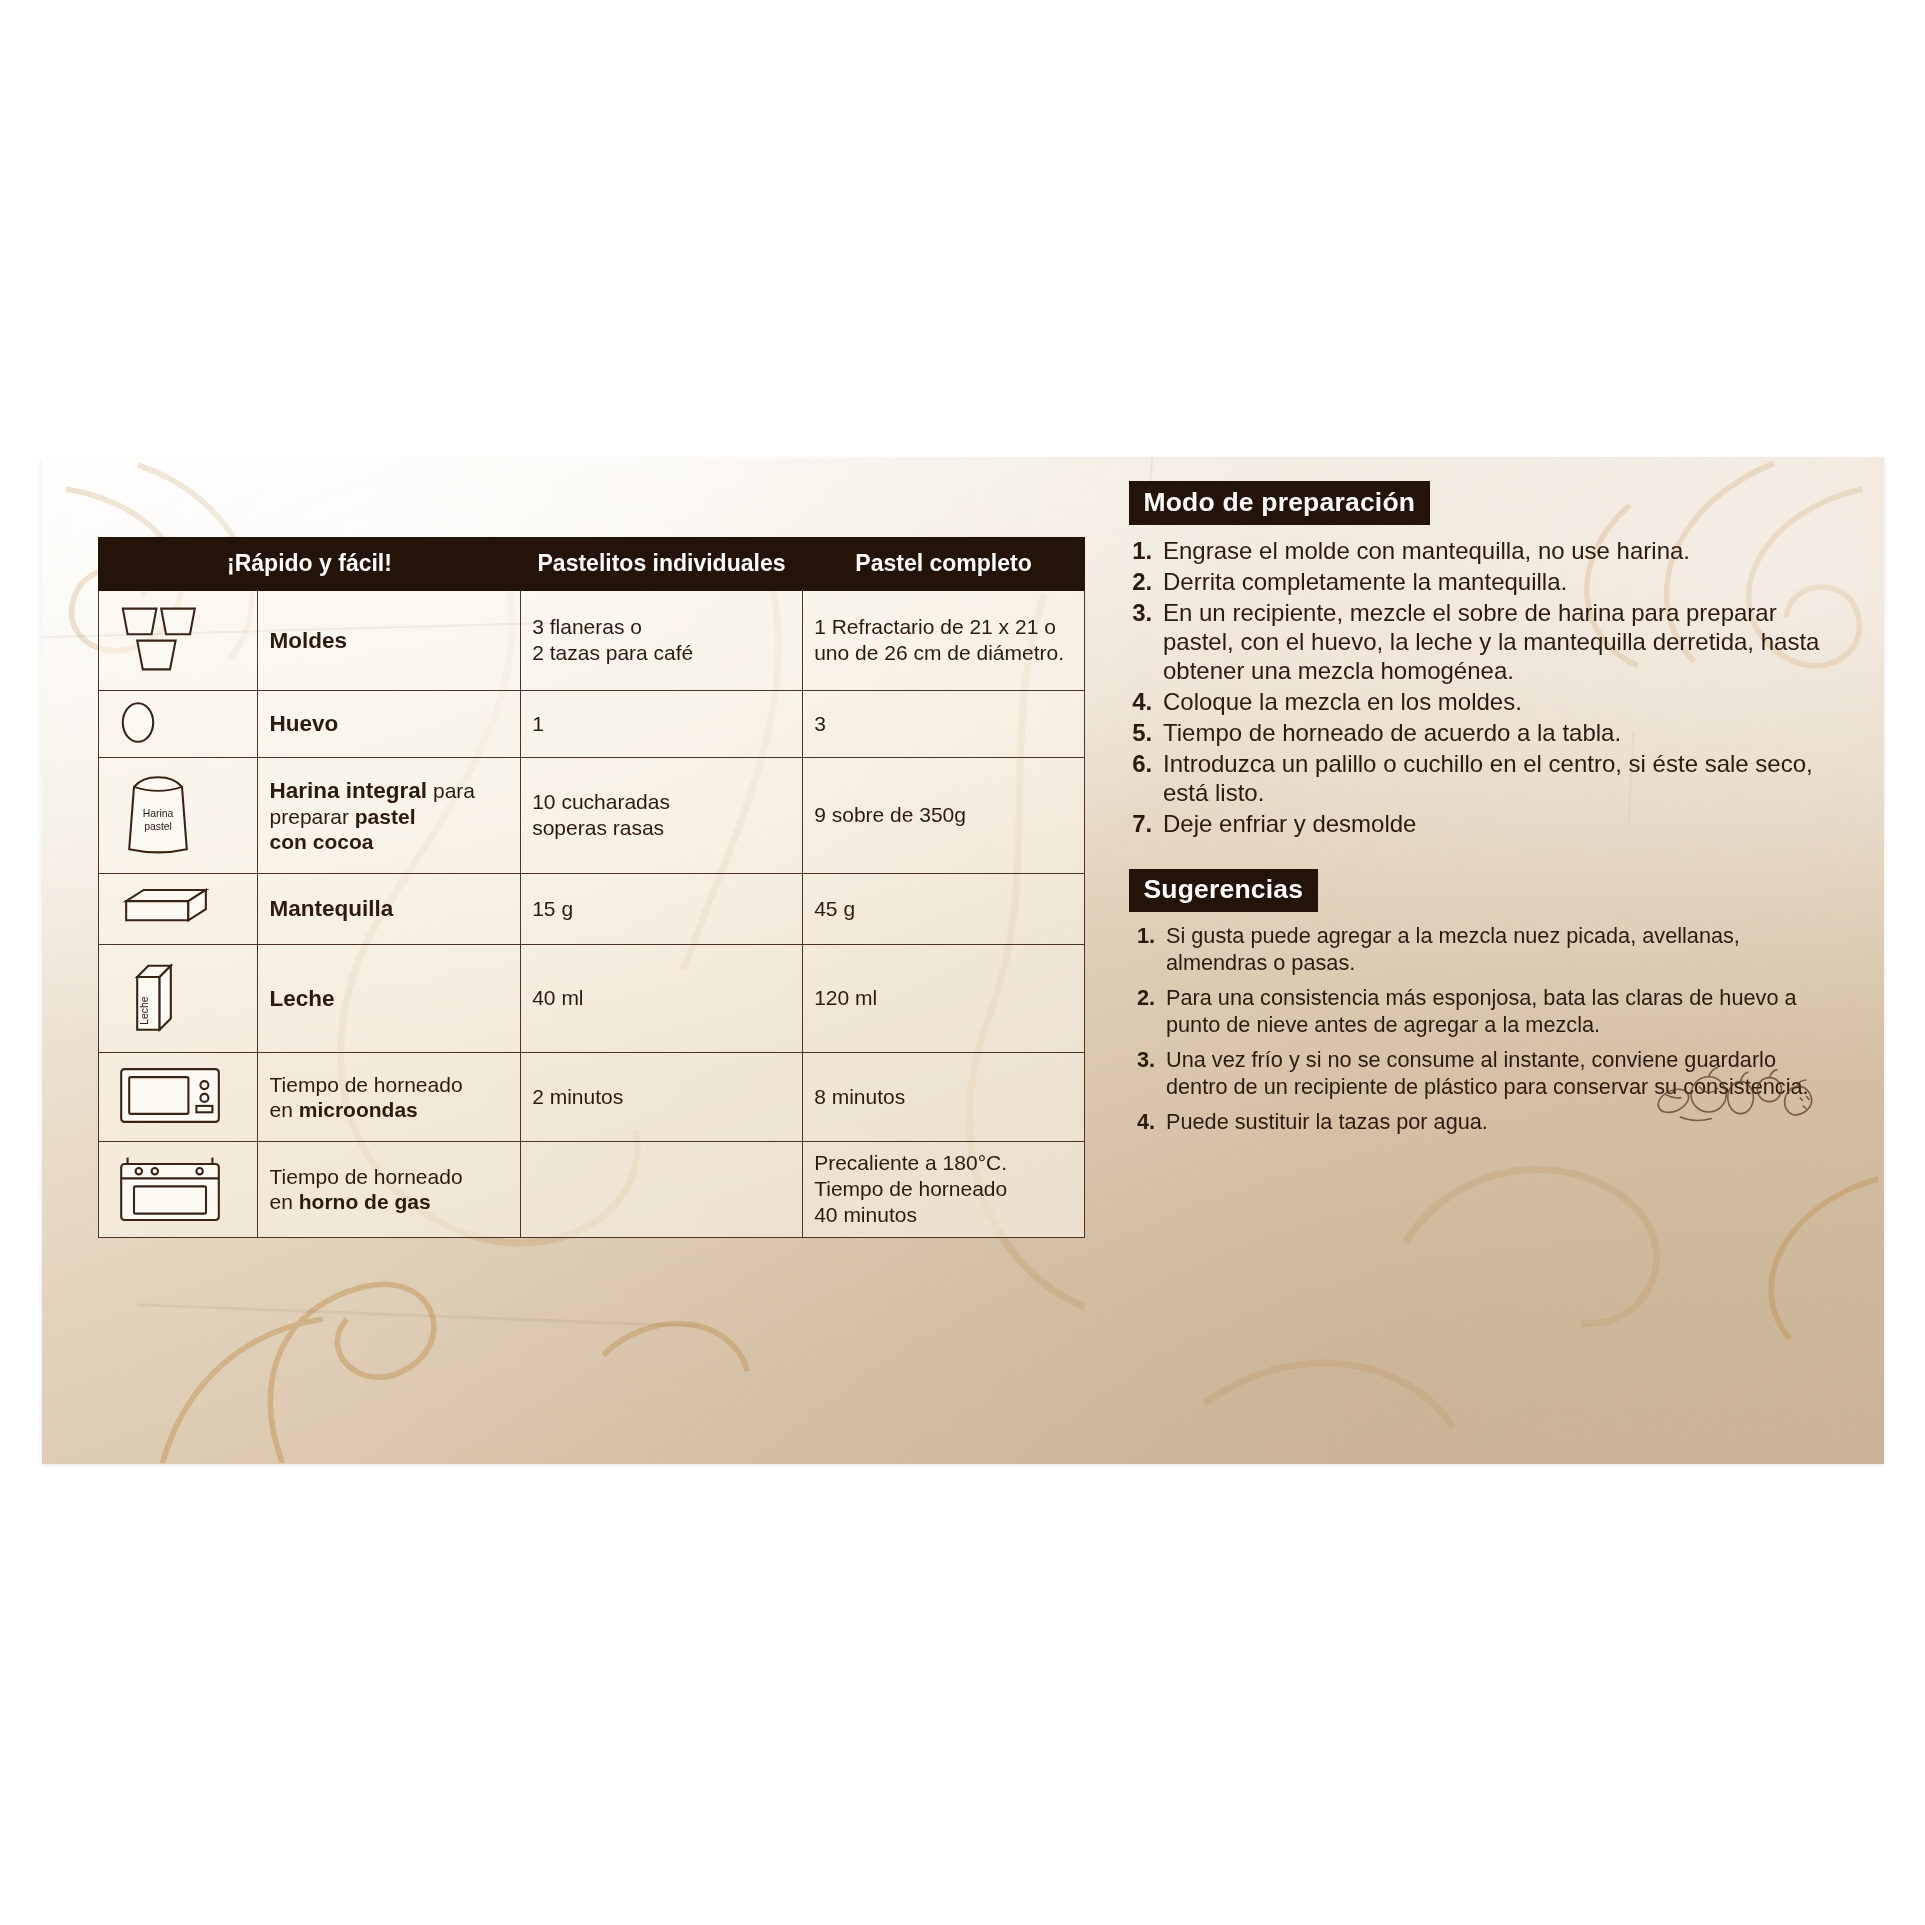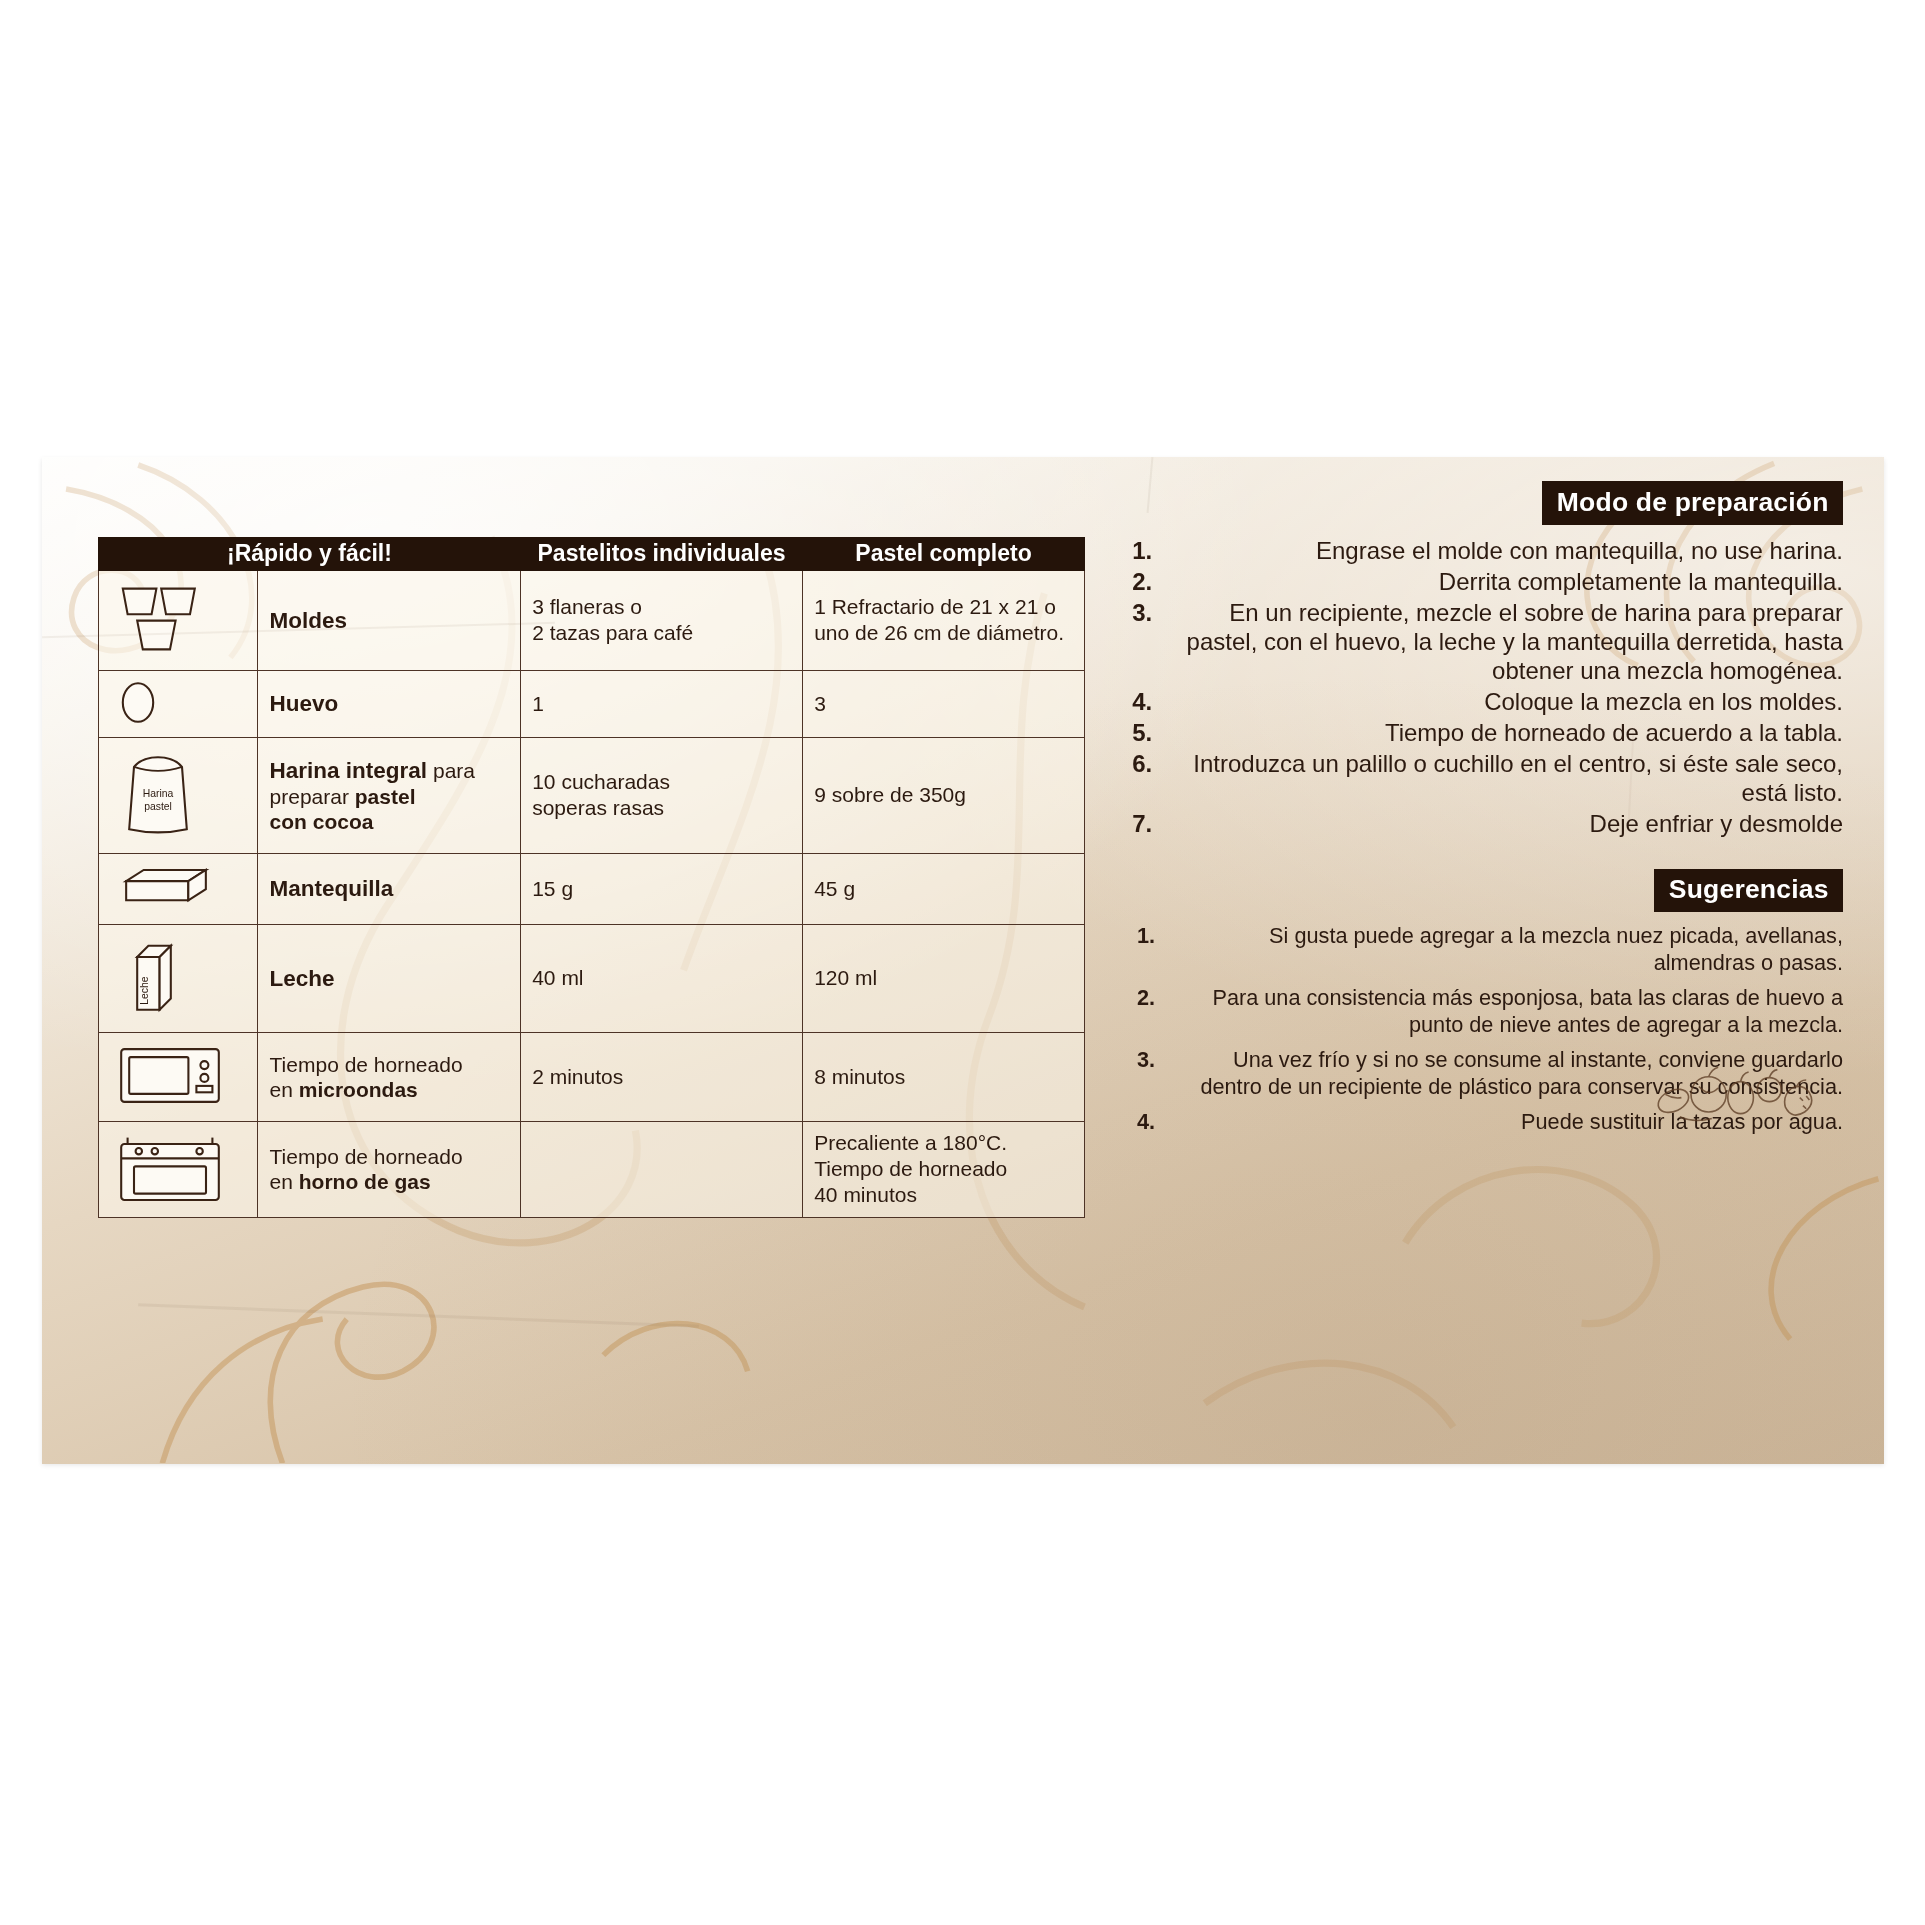--- a/index.html
+++ b/index.html
@@ -60,21 +60,21 @@
     padding: 8px 11.2px;
     color: #2c1a10;
   }
   #recipe-table thead th {
     background: #241309;
     color: #ffffff;
     border-color: #241309;
     font-size: 23px;
     line-height: 1.12;
     text-align: center;
-    padding: 3px 8px;
+    padding: 13px 8px;
     font-weight: bold;
   }
   thead th.head-first { width: 457px; }
   thead th.head-ind  { width: 265px; }
   thead th.head-full { width: 265px; }
 
   td.icon-cell {
     width: 136px;
     text-align: left;
     padding: 6.4px 3.2px;
@@ -94,21 +94,20 @@
   .n { font-weight: normal; }
   .lbl-strong { font-weight: bold; font-size: 22.5px; }
 
   
   #right-col {
     position: absolute;
     left: 1087px;
     top: 24px;
     width: 714px;
     z-index: 3;
-    text-align: right;
   }
   .section-banner {
     display: inline-block;
     background: #241309;
     color: #fff;
     font-size: 26.5px;
     font-weight: bold;
     padding: 5.6px 14.4px 7.2px 14.4px;
     letter-spacing: 0.2px;
   }

